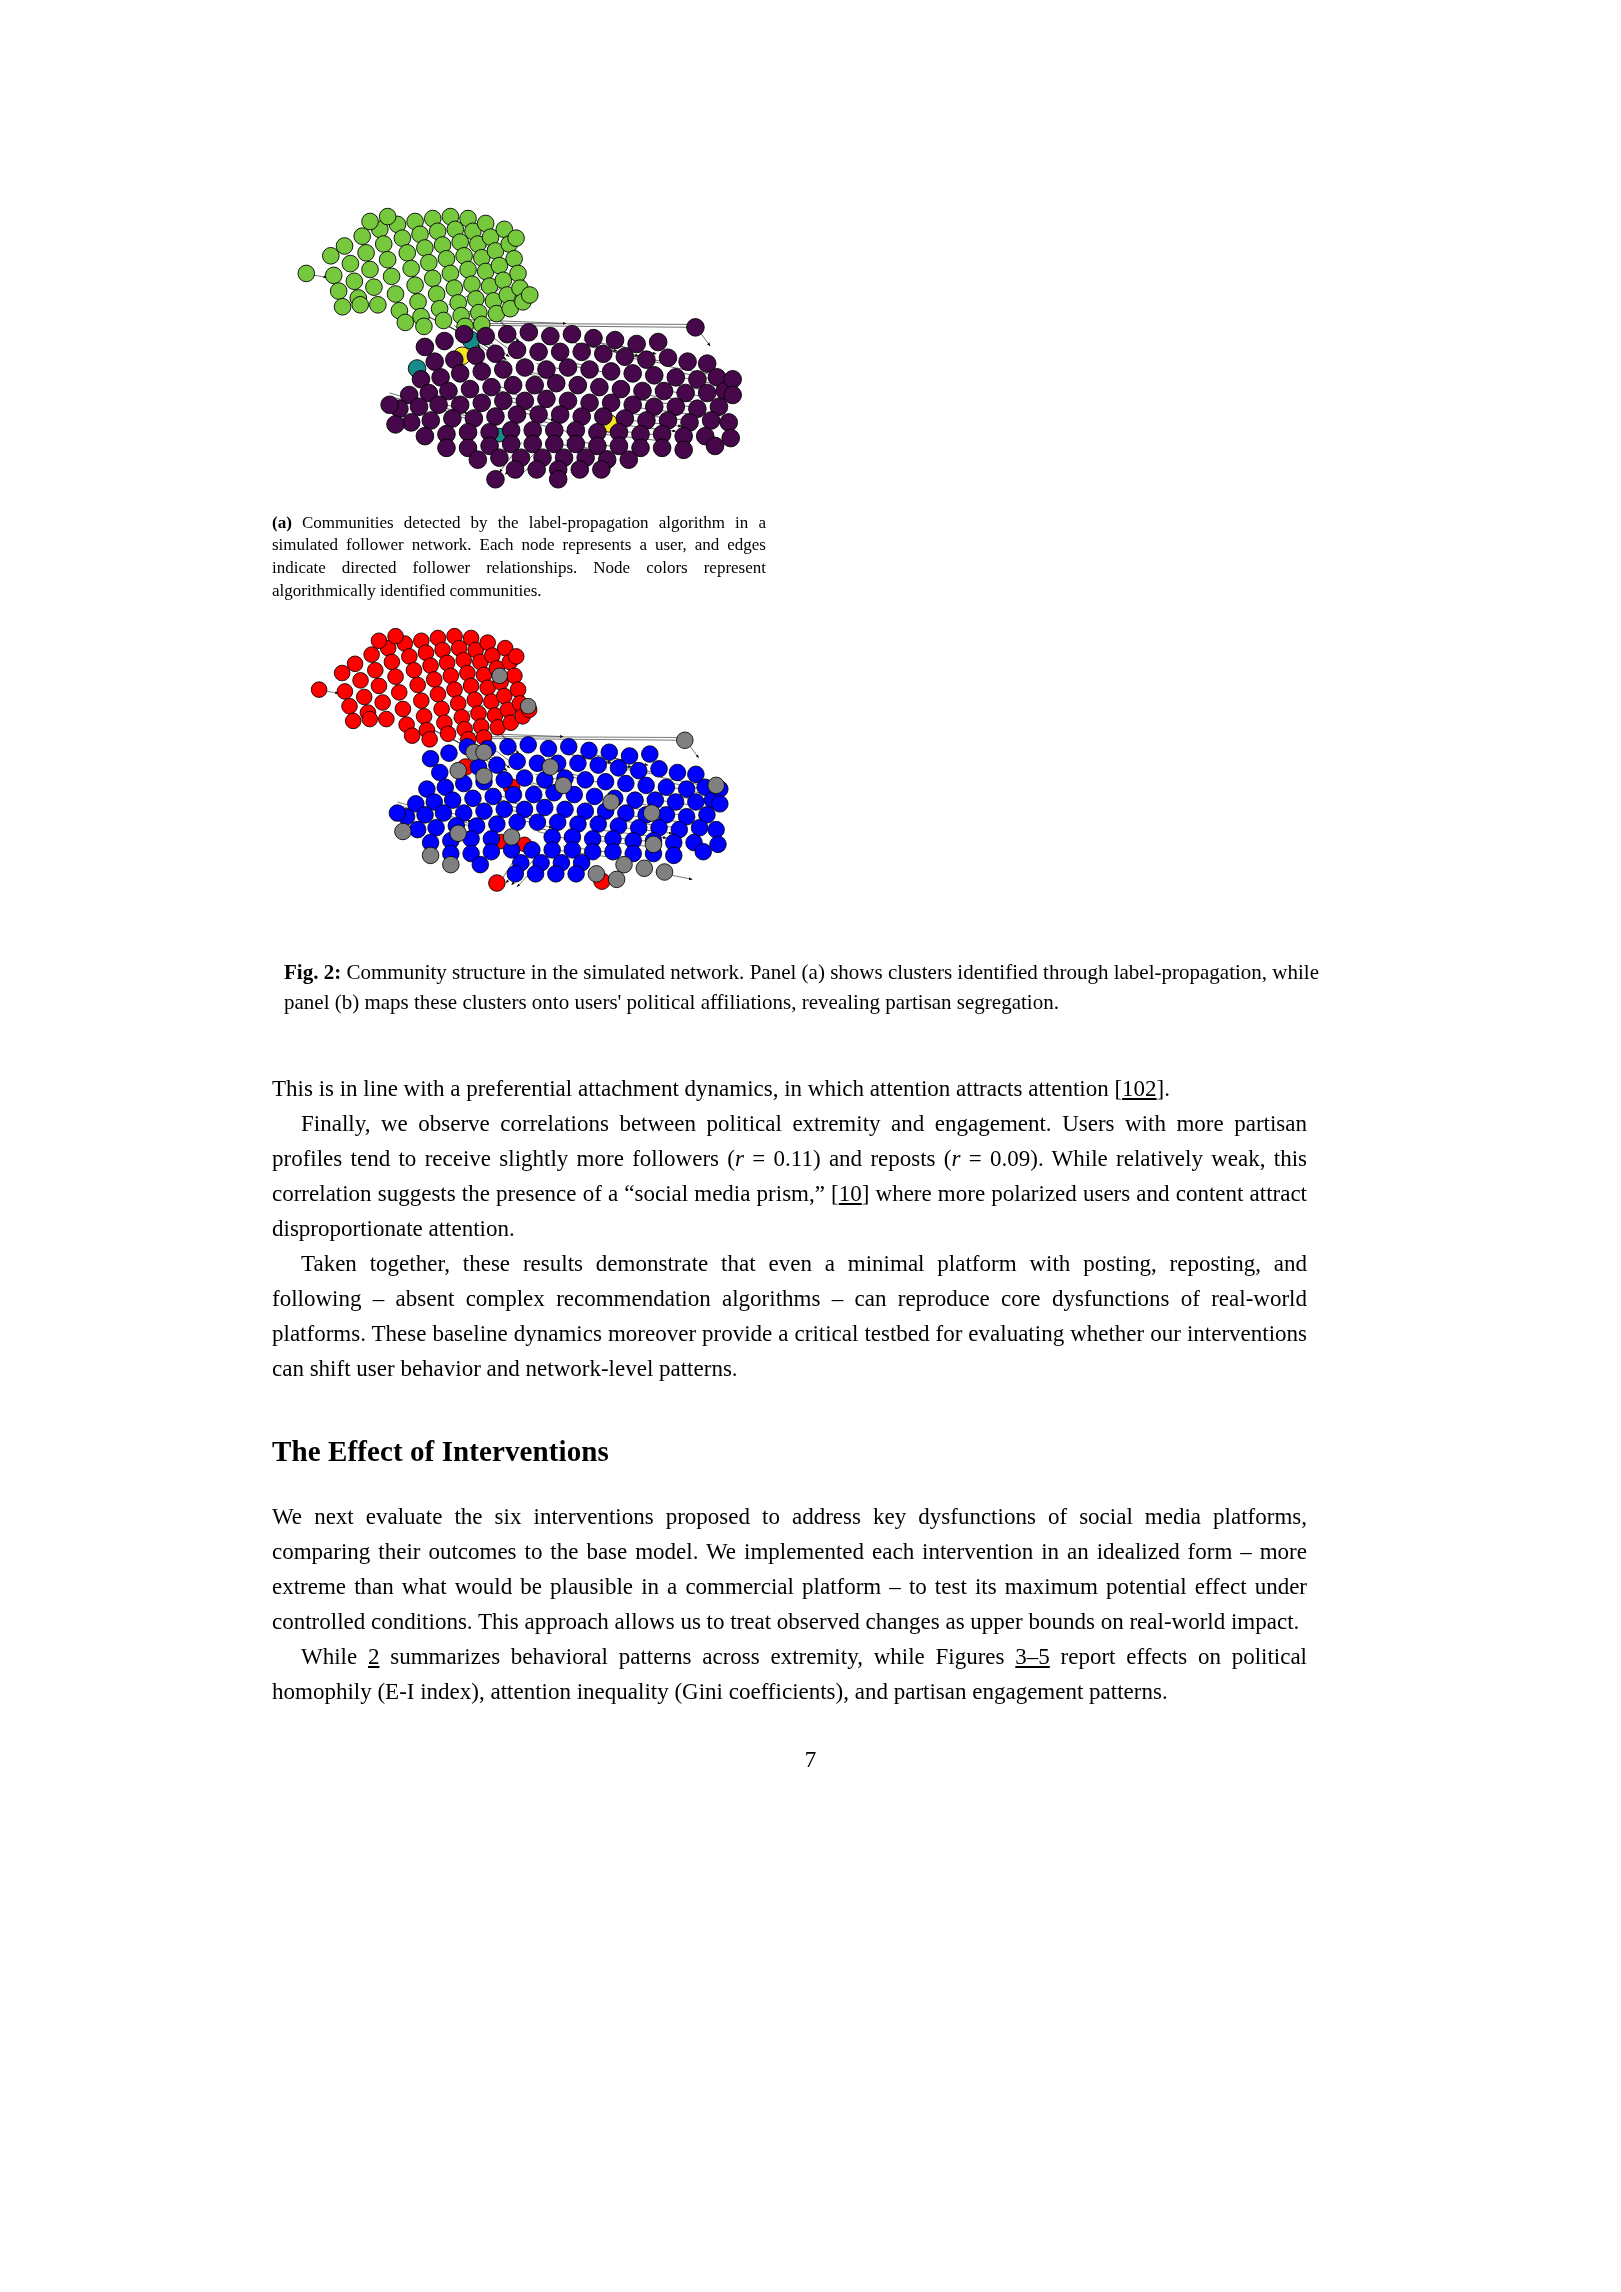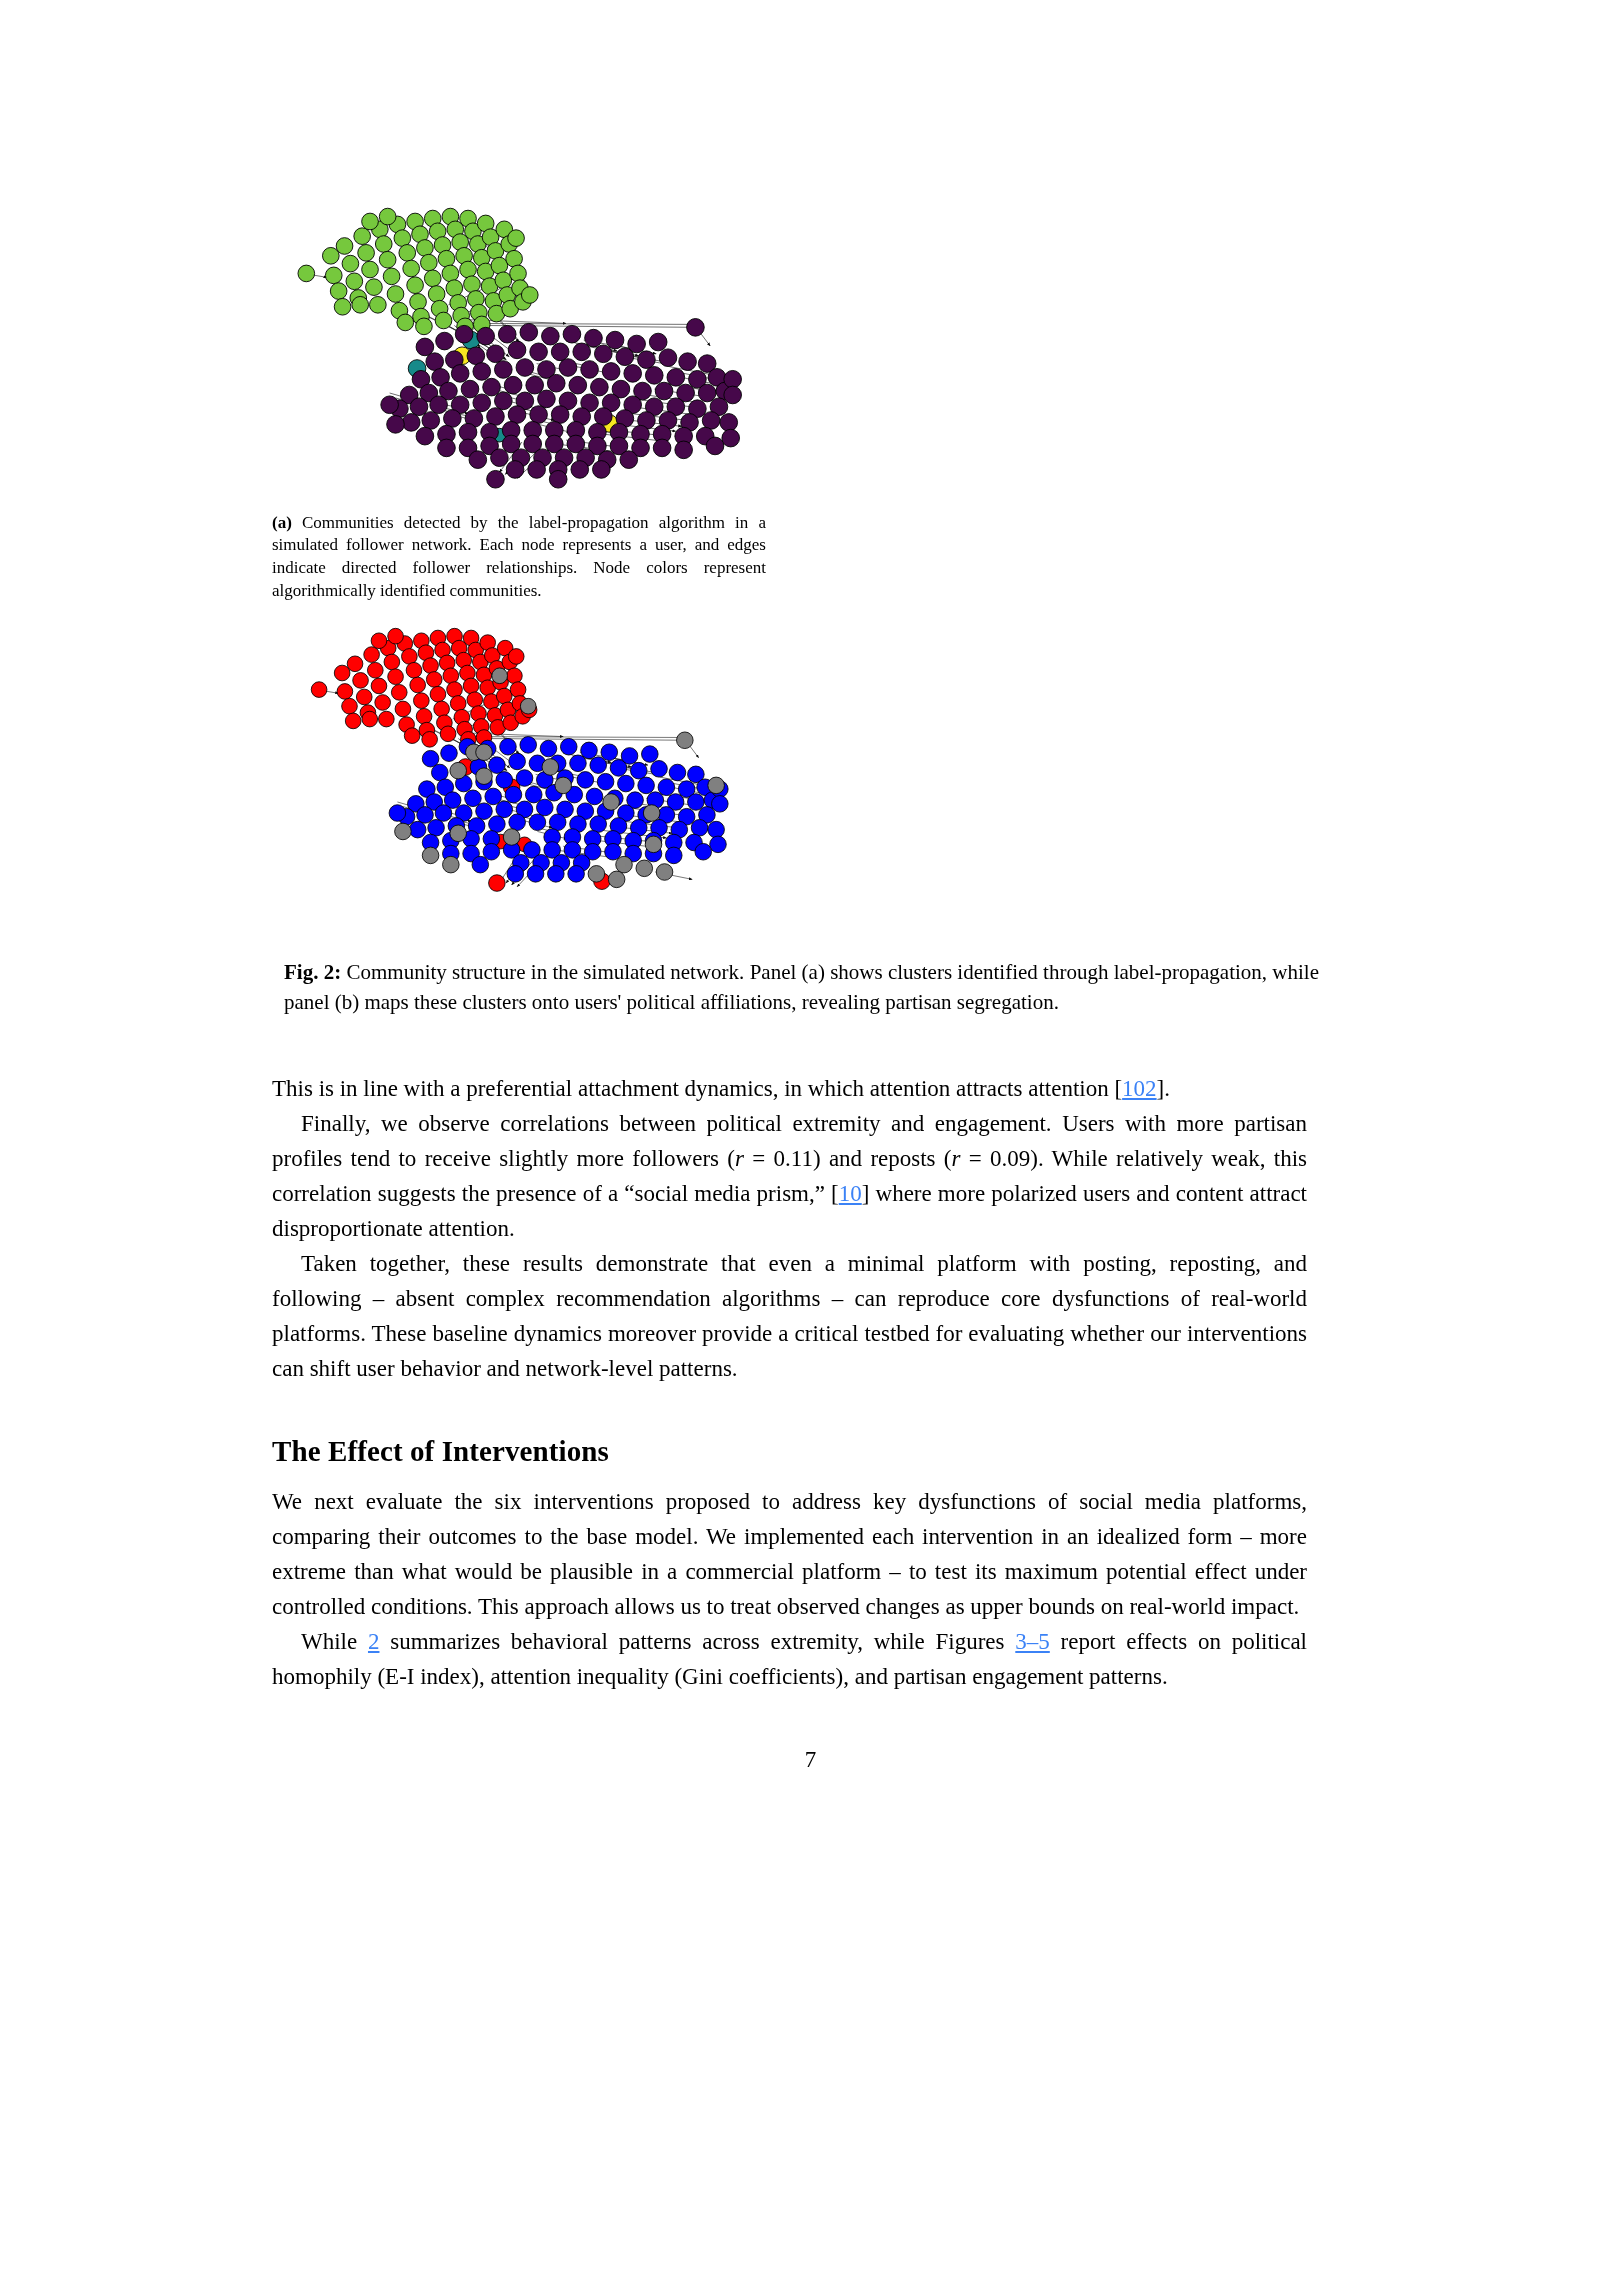--- a/index.html
+++ b/index.html
@@ -91,29 +91,29 @@
     text-justify: inter-word;
     width: 1035px;
   }
   p.para {
     margin: 0;
     text-indent: 0;
   }
   p.para.indent {
     text-indent: 29px;
   }
-  .cite { color: #3b82f6; }
+  .cite { color: #000000; }
   .mathit { font-style: italic; font-family: "Liberation Serif", serif; }
   .mathnum { font-style: normal; }
   .emph { font-style: italic; }
 
   h2.section-title {
     font-size: 29px;
     font-weight: bold;
-    margin: 47px 0 16px 0;
+    margin: 47px 0 31px 0;
     line-height: 1.2;
     letter-spacing: 0.1px;
   }
 
   .pagenum {
     position: absolute;
     left: 0;
     top: 1747px;
     width: 1621px;
     text-align: center;

